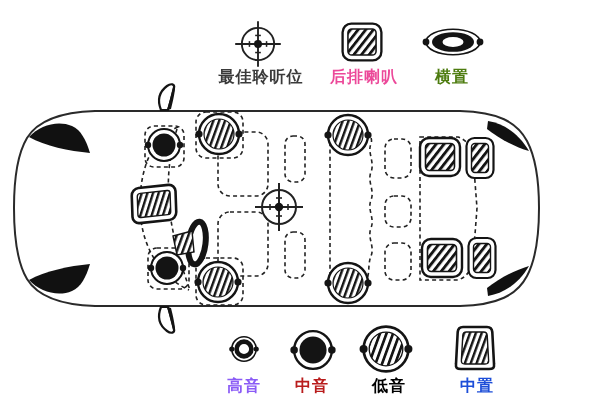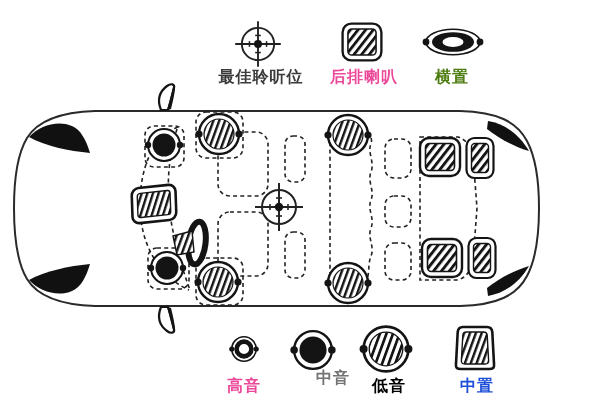--- a/index.html
+++ b/index.html
@@ -148,18 +148,18 @@
     <path d="M -12,-21 L 12,-21 C 16,-21 17,-19 17.3,-16 L 19,16 C 19.5,20 18,21 14,21
              L -14,21 C -18,21 -19.5,20 -19,16 L -17.3,-16 C -17,-19 -16,-21 -12,-21 Z" fill="#fff" stroke="#141414" stroke-width="2.6"></path>
     <path d="M -8.6,-16 L 8.6,-16 C 11.2,-16 12,-15 12.2,-12.6 L 13.6,12 C 13.9,15 12.8,16 10,16
              L -10,16 C -12.8,16 -13.9,15 -13.6,12 L -12.2,-12.6 C -12,-15 -11.2,-16 -8.6,-16 Z" fill="url(#hatchSteep)" stroke="#141414" stroke-width="1.4"></path>
   </g>
 </svg>
 
 <div class="lbl" style="left: 261px; top: 67px; color: rgb(58, 58, 58);">最佳聆听位</div>
 <div class="lbl" style="left: 364px; top: 67px; color: #ec4899;">后排喇叭</div>
 <div class="lbl" style="left: 452px; top: 67px; color: #4d7c0f;">横置</div>
-<div class="lbl" style="left: 244px; top: 376px; color: #ec4899;">高音</div>
-<div class="lbl" style="left: 312px; top: 368px; color: #737373; margin-left: 21px;">中音</div>
+<div class="lbl" style="left: 244px; top: 376px; color: #8b5cf6;">高音</div>
+<div class="lbl" style="left: 312px; top: 376px; color: #b91c1c;">中音</div>
 <div class="lbl" style="left: 389px; top: 376px; color: #000000;">低音</div>
 <div class="lbl" style="left: 477px; top: 376px; color: #1d4ed8;">中置</div>
 
 </div>
 
 </body></html>

